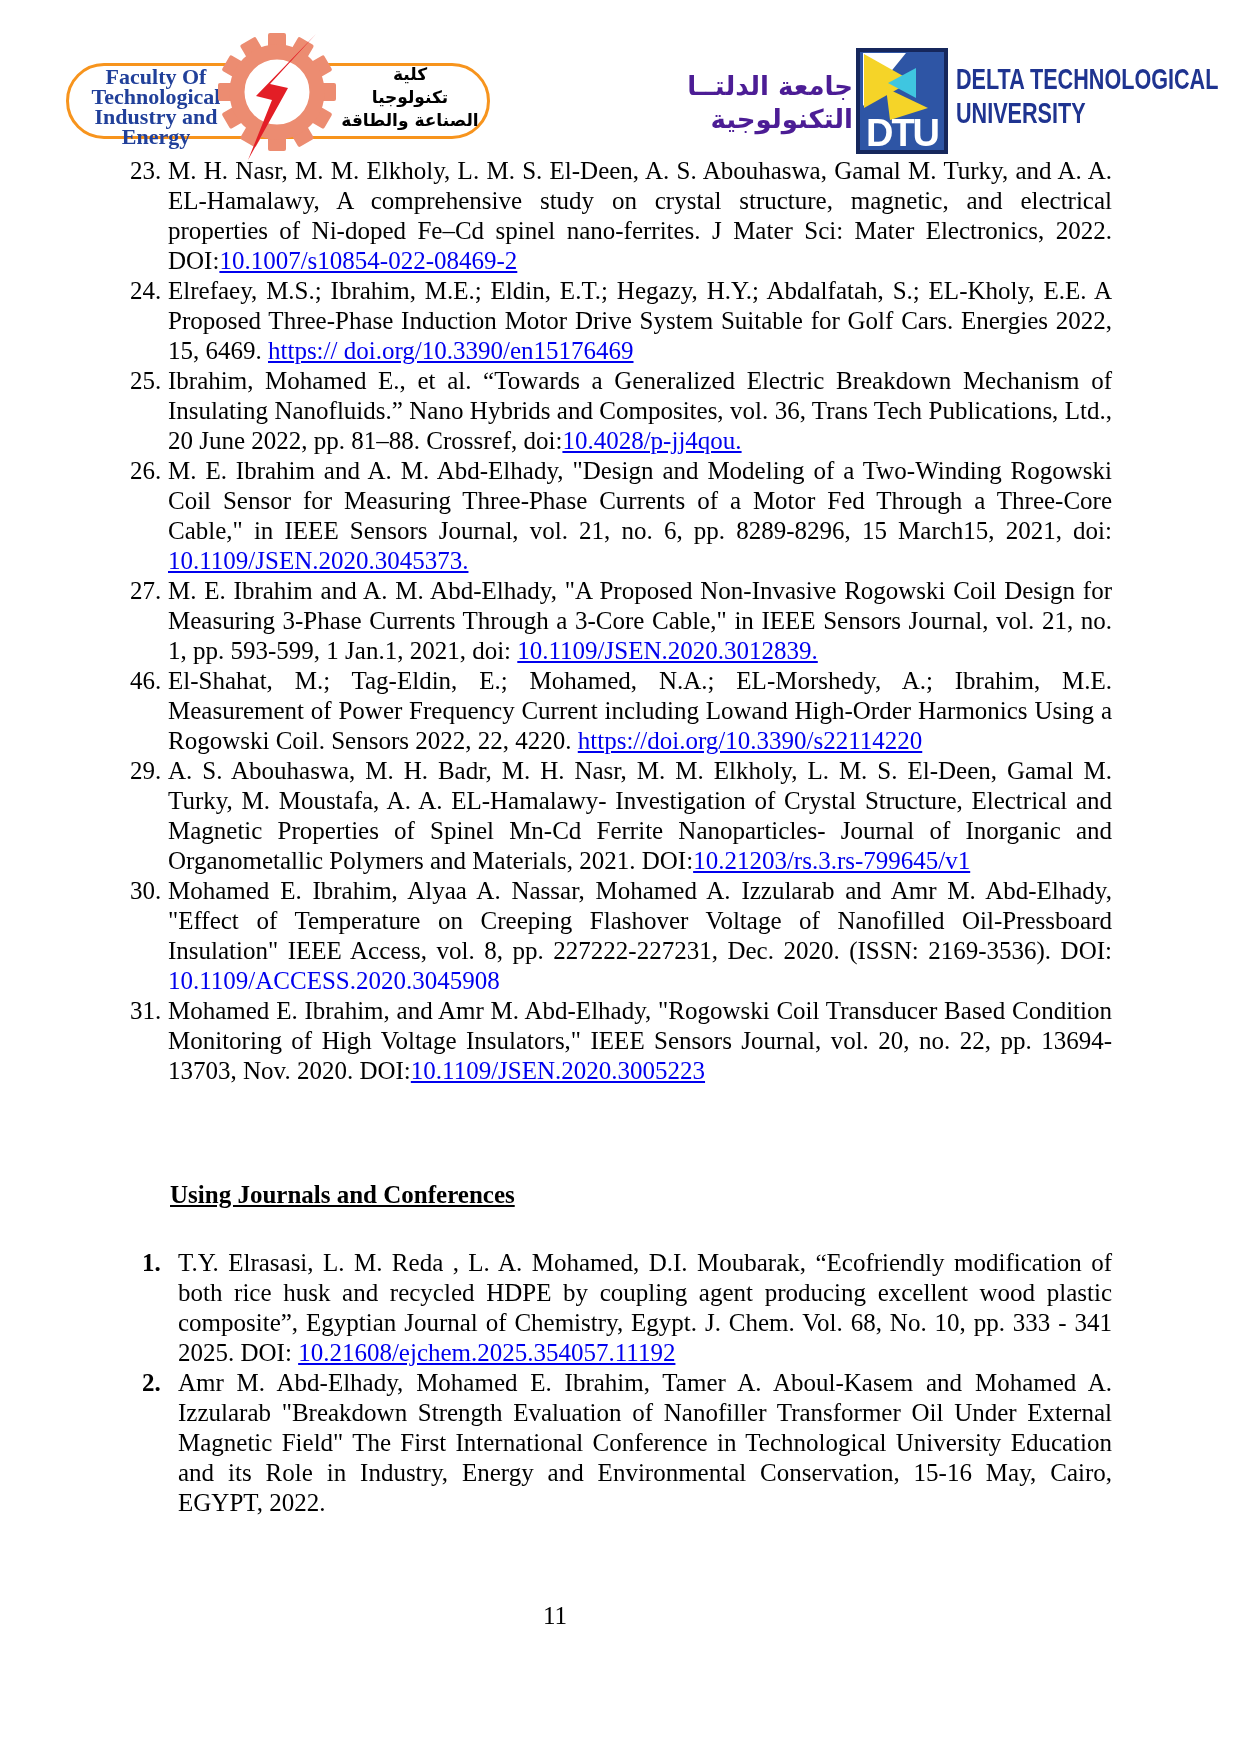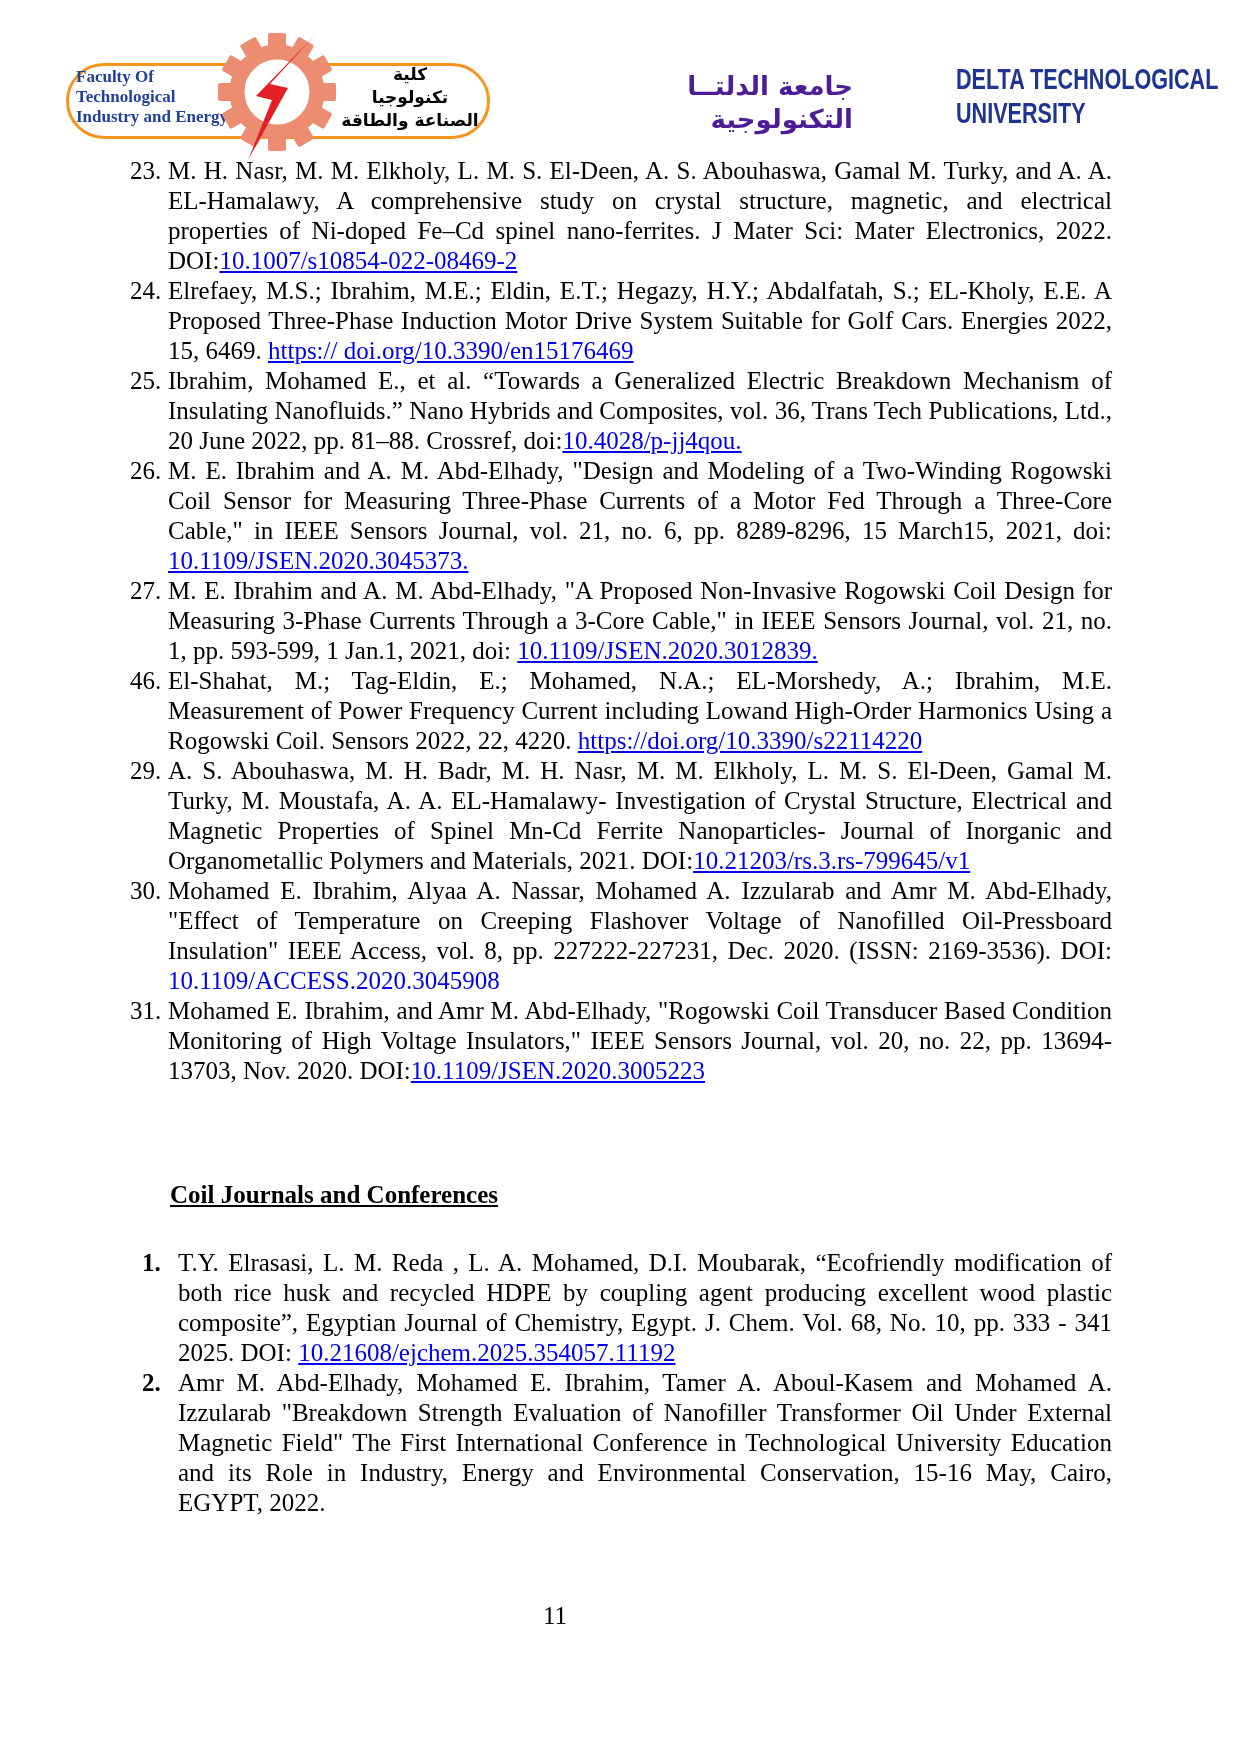--- a/index.html
+++ b/index.html
@@ -14,22 +14,22 @@
   }
 
   
   .faculty-pill{
     position:absolute;left:66px;top:63px;width:424px;height:76px;
     border:3px solid #F7941D;border-radius:40px;box-sizing:border-box;
     background:#fff;
   }
   .faculty-en{
     position:absolute;left:76px;top:67px;width:160px;
-    text-align:left;font-weight:bold;color:#21409A;
-    font-size:17px;line-height:20px;
+    text-align:center;font-weight:bold;color:#21409A;
+    font-size:22px;line-height:20px;
   }
   .faculty-ar{
     position:absolute;left:336px;top:63px;width:148px;
     text-align:center;font-weight:bold;color:#000000;
     font-size:17px;line-height:23px;
     font-family:"DejaVu Sans", sans-serif;direction:rtl;
   }
   .gear-wrap{position:absolute;left:212px;top:28px;width:130px;height:138px;}
 
   
@@ -100,40 +100,50 @@
       </g>
       <circle cx="65" cy="64" r="40" fill="#ffffff" stroke="#EC8C71" stroke-width="15"></circle>
       <polygon points="104,6 58,56 76,60 36,132 60,72 44,68" fill="#E31E26"></polygon>
     </svg>
   </div>
 
   <div class="dtu-ar">
     <div>جامعة الدلتــا</div>
     <div>التكنولوجية</div>
   </div>
+  <div class="dtu-shield">
+    <svg width="92" height="106" viewBox="0 0 92 106">
+      <rect x="2" y="2" width="88" height="102" fill="#2E55A5" stroke="#16275C" stroke-width="4"></rect>
+      <polygon points="7,5 50,5 7,58" fill="#ffffff"></polygon>
+      <polygon points="8,6 8,60 56,33" fill="#F5D428"></polygon>
+      <polygon points="60,20 60,50 32,35" fill="#3FC6E0"></polygon>
+      <polygon points="30,40 72,60 34,72" fill="#F5D428"></polygon>
+      <text x="46" y="98" text-anchor="middle" font-family="Liberation Sans, sans-serif" font-size="38" font-weight="bold" letter-spacing="-2" fill="#ffffff">DTU</text>
+    </svg>
+  </div>
   <div class="dtu-en">
     <div>DELTA TECHNOLOGICAL</div>
     <div>UNIVERSITY</div>
   </div>
 
   <div class="content">
     <div id="refs-list">
         <div class="ref-item"><span class="ref-num">23.</span><span>M. H. Nasr, M. M. Elkholy, L. M. S. El-Deen, A. S. Abouhaswa, Gamal M. Turky, and A. A. EL-Hamalawy, A comprehensive study on crystal structure, magnetic, and electrical properties of Ni-doped Fe–Cd spinel nano-ferrites. J Mater Sci: Mater Electronics, 2022. DOI:</span><a href="#" class="doi-link">10.1007/s10854-022-08469-2</a></div>
         <div class="ref-item"><span class="ref-num">24.</span><span>Elrefaey, M.S.; Ibrahim, M.E.; Eldin, E.T.; Hegazy, H.Y.; Abdalfatah, S.; EL-Kholy, E.E. A Proposed Three-Phase Induction Motor Drive System Suitable for Golf Cars. Energies 2022, 15, 6469. </span><a href="#" class="doi-link">https:// doi.org/10.3390/en15176469</a></div>
         <div class="ref-item"><span class="ref-num">25.</span><span>Ibrahim, Mohamed E., et al. “Towards a Generalized Electric Breakdown Mechanism of Insulating Nanofluids.” Nano Hybrids and Composites, vol. 36, Trans Tech Publications, Ltd., 20 June 2022, pp. 81–88. Crossref, doi:</span><a href="#" class="doi-link">10.4028/p-jj4qou.</a></div>
         <div class="ref-item"><span class="ref-num">26.</span><span>M. E. Ibrahim and A. M. Abd-Elhady, "Design and Modeling of a Two-Winding Rogowski Coil Sensor for Measuring Three-Phase Currents of a Motor Fed Through a Three-Core Cable," in IEEE Sensors Journal, vol. 21, no. 6, pp. 8289-8296, 15 March15, 2021, doi: </span><a href="#" class="doi-link">10.1109/JSEN.2020.3045373.</a></div>
         <div class="ref-item"><span class="ref-num">27.</span><span>M. E. Ibrahim and A. M. Abd-Elhady, "A Proposed Non-Invasive Rogowski Coil Design for Measuring 3-Phase Currents Through a 3-Core Cable," in IEEE Sensors Journal, vol. 21, no. 1, pp. 593-599, 1 Jan.1, 2021, doi: </span><a href="#" class="doi-link">10.1109/JSEN.2020.3012839.</a></div>
         <div class="ref-item"><span class="ref-num">46.</span><span>El-Shahat, M.; Tag-Eldin, E.; Mohamed, N.A.; EL-Morshedy, A.; Ibrahim, M.E. Measurement of Power Frequency Current including Lowand High-Order Harmonics Using a Rogowski Coil. Sensors 2022, 22, 4220. </span><a href="#" class="doi-link">https://doi.org/10.3390/s22114220</a></div>
         <div class="ref-item"><span class="ref-num">29.</span><span>A. S. Abouhaswa, M. H. Badr, M. H. Nasr, M. M. Elkholy, L. M. S. El-Deen, Gamal M. Turky, M. Moustafa, A. A. EL-Hamalawy- Investigation of Crystal Structure, Electrical and Magnetic Properties of Spinel Mn-Cd Ferrite Nanoparticles- Journal of Inorganic and Organometallic Polymers and Materials, 2021. DOI:</span><a href="#" class="doi-link">10.21203/rs.3.rs-799645/v1</a></div>
         <div class="ref-item"><span class="ref-num">30.</span><span>Mohamed E. Ibrahim, Alyaa A. Nassar, Mohamed A. Izzularab and Amr M. Abd-Elhady, "Effect of Temperature on Creeping Flashover Voltage of Nanofilled Oil-Pressboard Insulation" IEEE Access, vol. 8, pp. 227222-227231, Dec. 2020. (ISSN: 2169-3536). DOI: </span><a href="#" class="doi-link no-underline">10.1109/ACCESS.2020.3045908</a></div>
         <div class="ref-item"><span class="ref-num">31.</span><span>Mohamed E. Ibrahim, and Amr M. Abd-Elhady, "Rogowski Coil Transducer Based Condition Monitoring of High Voltage Insulators," IEEE Sensors Journal, vol. 20, no. 22, pp. 13694-13703, Nov. 2020. DOI:</span><a href="#" class="doi-link">10.1109/JSEN.2020.3005223</a></div>
       </div>
 
     <div class="section-heading">
-      <span>Coil Journals and Conferences</span>
+      <span>Using Journals and Conferences</span>
     </div>
 
     <div id="local-list">
         <div class="ref-item local-item"><span class="ref-num">1.</span><span>T.Y. Elrasasi, L. M. Reda , L. A. Mohamed, D.I. Moubarak, “Ecofriendly modification of both rice husk and recycled HDPE by coupling agent producing excellent wood plastic composite”, Egyptian Journal of Chemistry, Egypt. J. Chem. Vol. 68, No. 10, pp. 333 - 341 2025. DOI: </span><a href="#" class="doi-link">10.21608/ejchem.2025.354057.11192</a></div>
         <div class="ref-item local-item"><span class="ref-num">2.</span><span>Amr M. Abd-Elhady, Mohamed E. Ibrahim, Tamer A. Aboul-Kasem and Mohamed A. Izzularab "Breakdown Strength Evaluation of Nanofiller Transformer Oil Under External Magnetic Field" The First International Conference in Technological University Education and its Role in Industry, Energy and Environmental Conservation, 15-16 May, Cairo, EGYPT, 2022.</span></div>
       </div>
   </div>
 
   <div class="page-number">11</div>
 </div>

